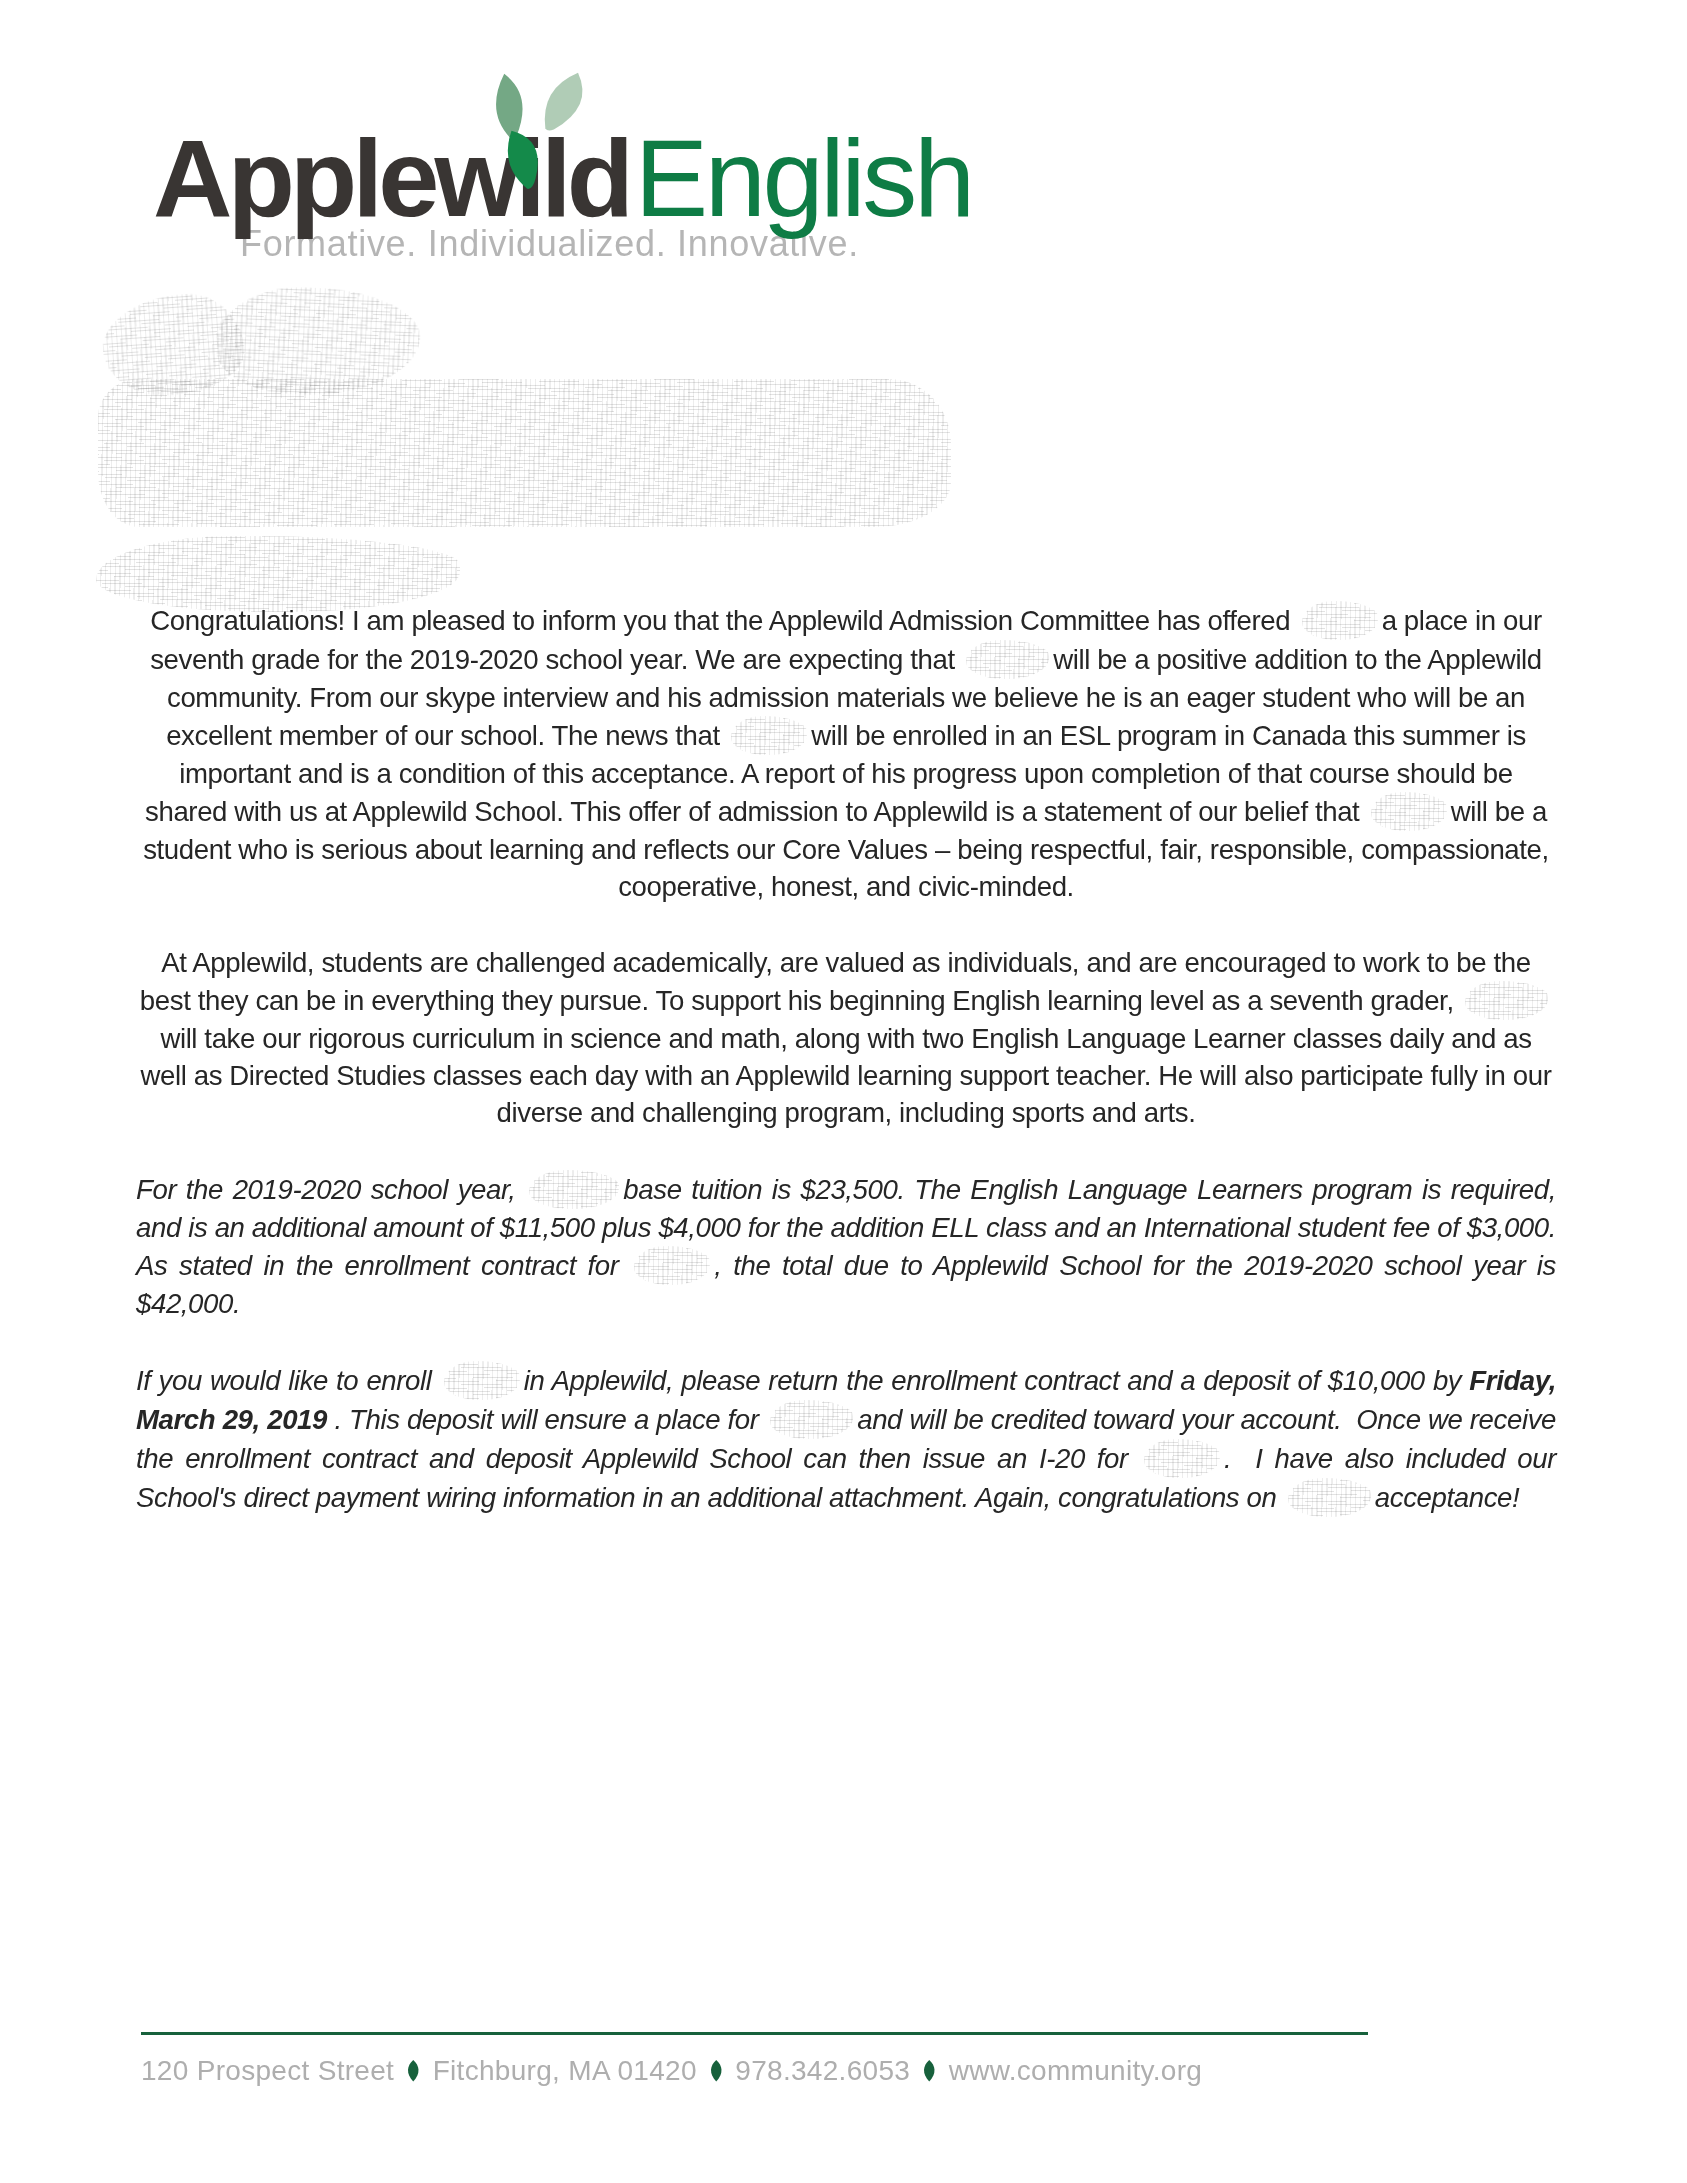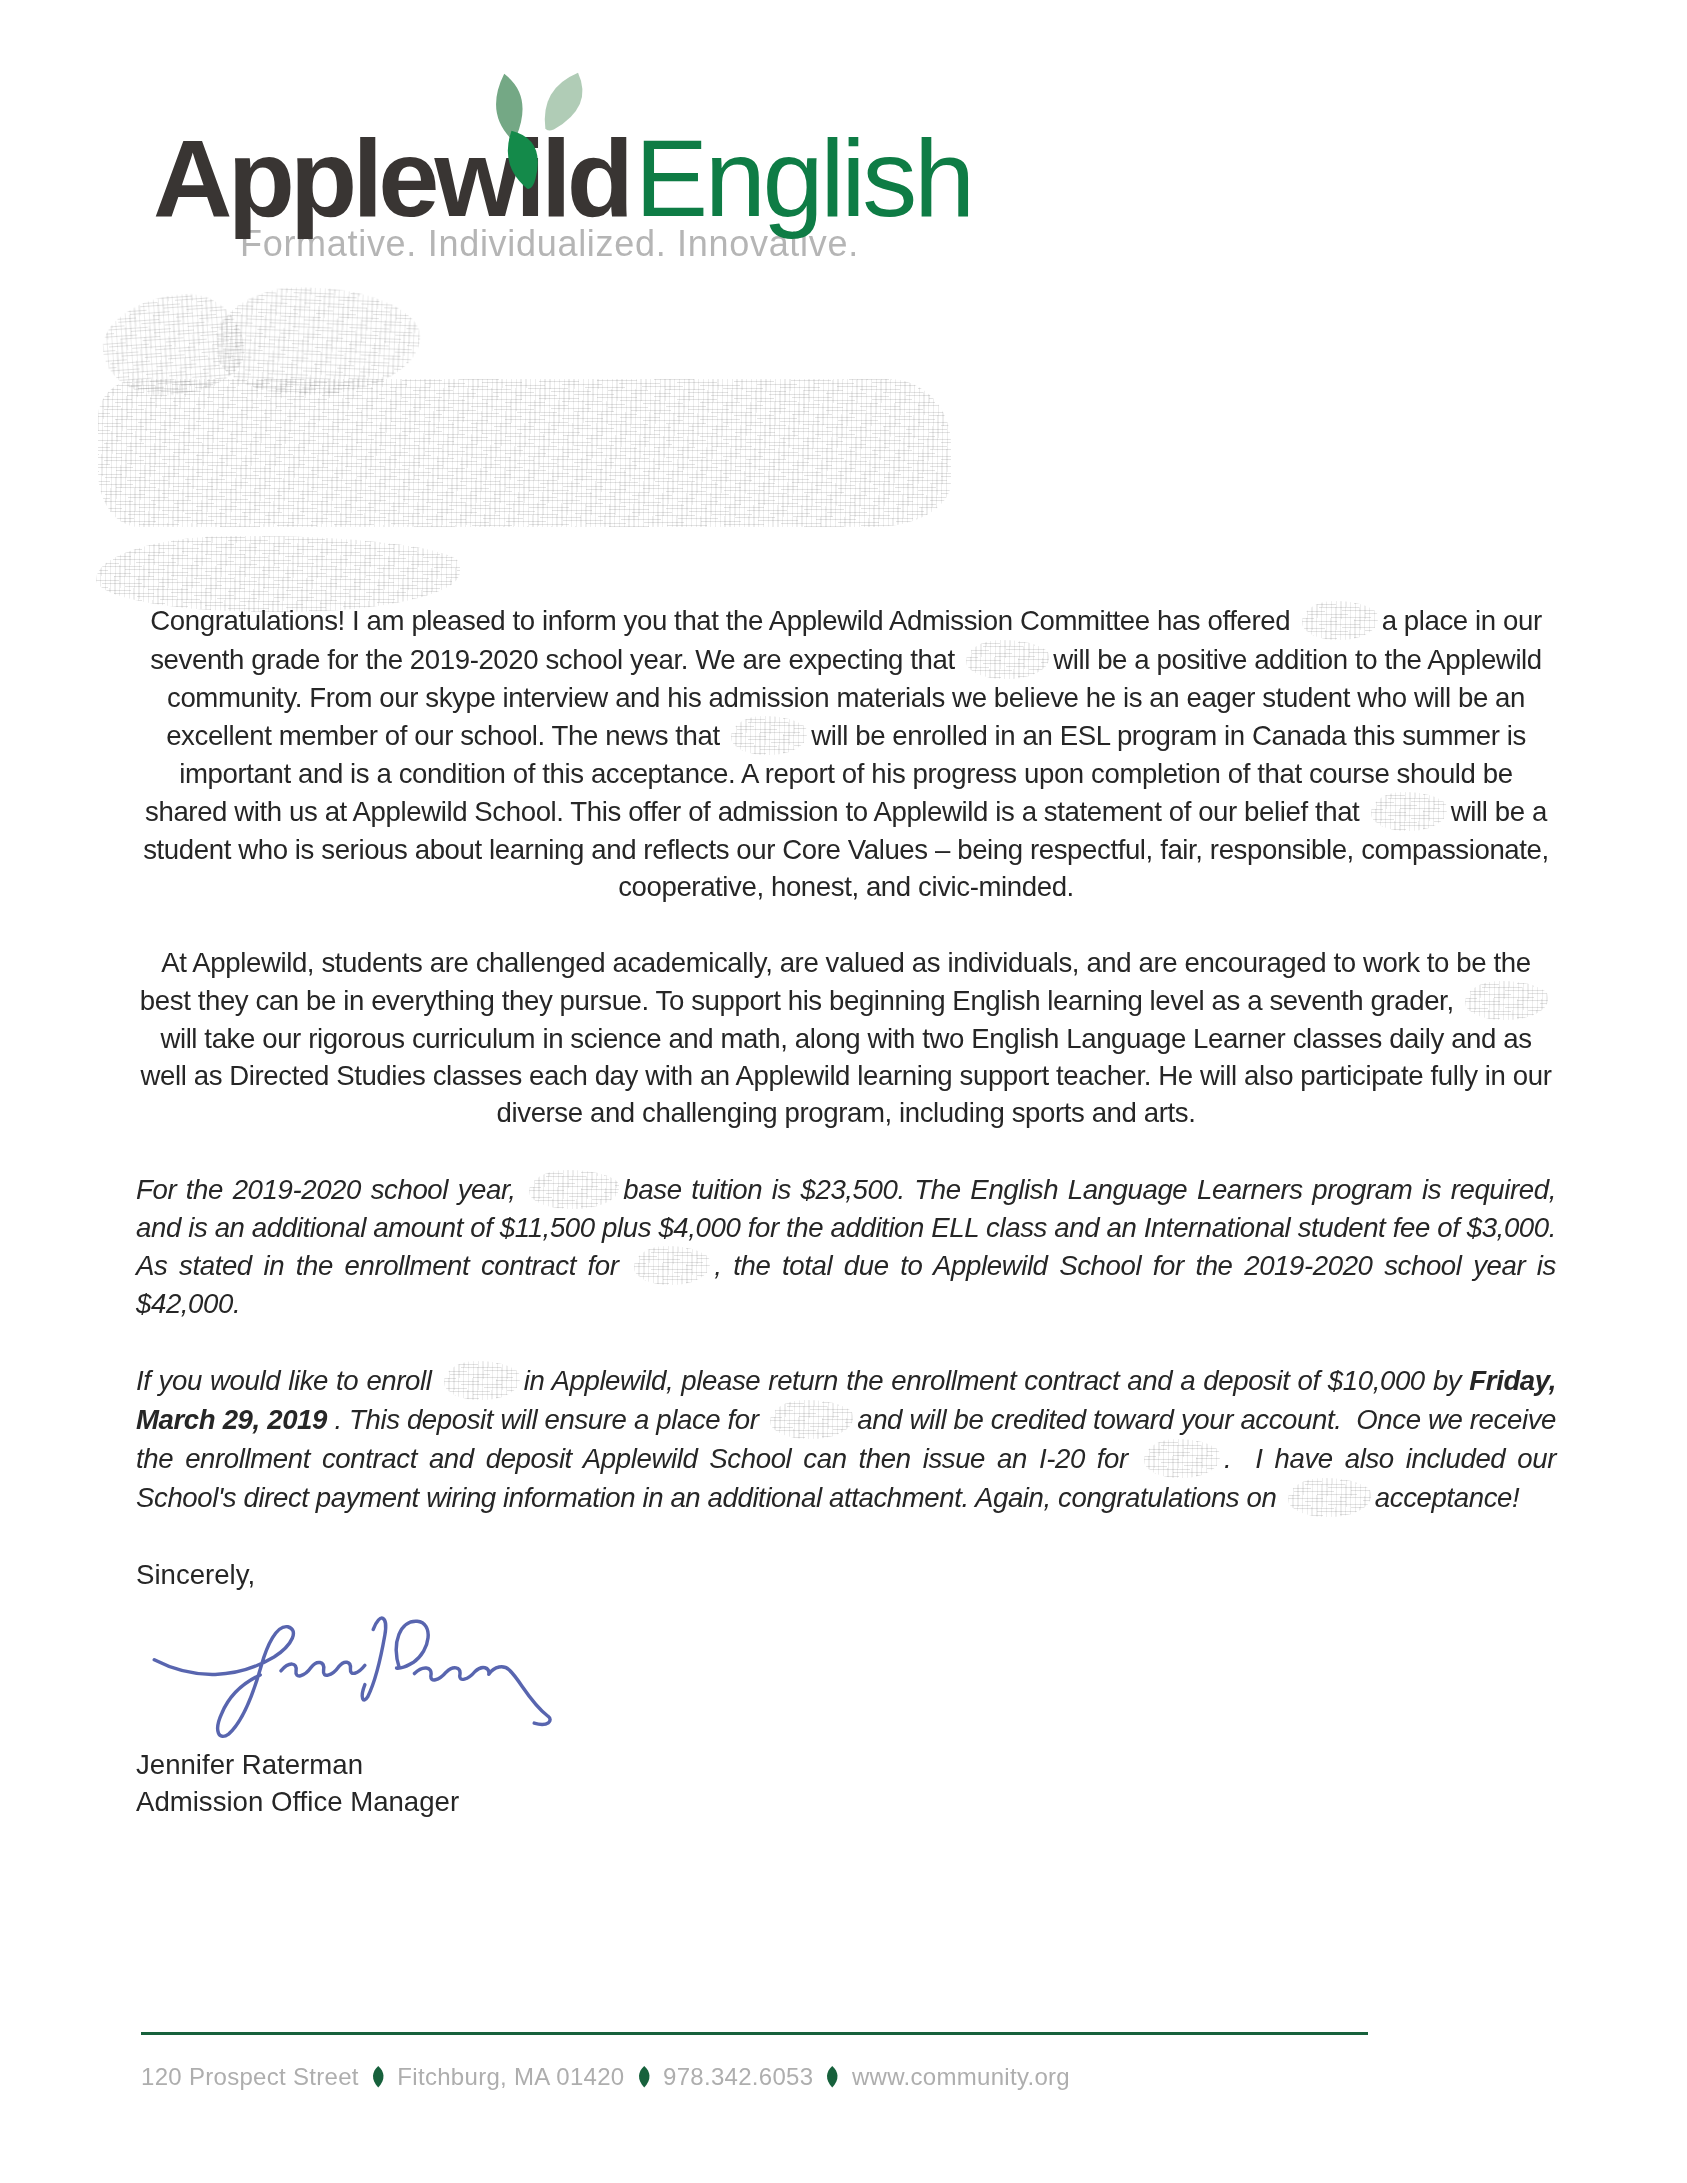--- a/index.html
+++ b/index.html
@@ -45,21 +45,21 @@
 
   
   .closing{margin-top:27.6px;font-size:27.6px;line-height:37px;}
   .signature{display:block;width:413px;height:145px;margin:5.5px 0 2.8px 9.6px;}
   .signature path{fill:none;stroke:var(--sig);stroke-width:5;stroke-linecap:round;stroke-linejoin:round;opacity:.92;}
   .signer-name,.signer-title{line-height:37px;}
 
   
   .footer-rule{position:absolute;left:141px;top:2032px;width:1227px;height:3.4px;background:var(--rule);}
   .footer{position:absolute;left:141px;top:2055px;display:flex;align-items:center;gap:11px;
-          font-size:24px;color:var(--footer-text);letter-spacing:0.3px;margin-top:8px;}
+          font-size:28px;color:var(--footer-text);letter-spacing:0.3px;}
   .leaf-sep{width:16.5px;height:23.4px;flex:0 0 auto;}
   .leaf-sep path{fill:var(--rule);}
 </style>
 </head>
 <body>
 
 <div class="page" style="--page-bg: #ffffff; --logo-dark: #393533; --green: #0e7c45; --leaf-light: #b0ccb6; --leaf-mid: #74a885; --leaf-dark: #148a4a; --tagline: #b5b5b5; --body-text: #262626; --footer-text: #aeaeae; --rule: #17613c; --sig: #4a58a8;">
 
   <div class="letterhead">
     <div class="logo-row">
@@ -81,32 +81,20 @@
   </div>
 
   <div class="content">
     <div id="paragraphs">
         <p class="para"><span>Congratulations! I am pleased to inform you that the Applewild Admission Committee has offered</span> <span class="redact" style="width: 76px;"></span><span>a place in our seventh grade for the 2019-2020 school year. We are expecting that</span> <span class="redact" style="width: 83px;"></span><span>will be a positive addition to the Applewild community. From our skype interview and his admission materials we believe he is an eager student who will be an excellent member of our school. The news that</span> <span class="redact" style="width: 76px;"></span><span>will be enrolled in an ESL program in Canada this summer is important and is a condition of this acceptance. A report of his progress upon completion of that course should be shared with us at Applewild School. This offer of admission to Applewild is a statement of our belief that</span> <span class="redact" style="width: 76px;"></span><span>will be a student who is serious about learning and reflects our Core Values – being respectful, fair, responsible, compassionate, cooperative, honest, and civic-minded.</span> </p>
         <p class="para"><span>At Applewild, students are challenged academically, are valued as individuals, and are encouraged to work to be the best they can be in everything they pursue. To support his beginning English learning level as a seventh grader,</span> <span class="redact" style="width: 83px;"></span><span>will take our rigorous curriculum in science and math, along with two English Language Learner classes daily and as well as Directed Studies classes each day with an Applewild learning support teacher. He will also participate fully in our diverse and challenging program, including sports and arts.</span> </p>
         <p class="para justify"><span>For the 2019-2020 school year,</span> <span class="redact" style="width: 90px;"></span><span>base tuition is $23,500. The English Language Learners program is required, and is an additional amount of $11,500 plus $4,000 for the addition ELL class and an International student fee of $3,000. As stated in the enrollment contract for</span> <span class="redact" style="width: 76px;"></span><span>, the total due to Applewild School for the 2019-2020 school year is $42,000.</span> </p>
         <p class="para justify"><span>If you would like to enroll</span> <span class="redact" style="width: 76px;"></span><span>in Applewild, please return the enrollment contract and a deposit of $10,000 by </span> <span class="b">Friday, March 29, 2019</span> <span>. This deposit will ensure a place for</span> <span class="redact" style="width: 83px;"></span><span>and will be credited toward your account.&nbsp; Once we receive the enrollment contract and deposit Applewild School can then issue an I-20 for</span> <span class="redact" style="width: 76px;"></span><span>.&nbsp; I have also included our School's direct payment wiring information in an additional attachment. Again, congratulations on</span> <span class="redact" style="width: 83px;"></span><span>acceptance!</span> </p>
       </div>
 
-    <div class="closing">
-      <div class="valediction">Sincerely,</div>
-      <svg class="signature" viewBox="0 0 600 210" aria-hidden="true">
-        <path d="M12 88 C70 118 132 116 186 84 C214 66 222 44 206 40 C190 37 176 66 167 98 C154 144 138 180 120 196 C106 206 98 192 110 166 C120 142 140 122 166 110"></path>
-        <path d="M196 104 C208 90 220 92 218 104 C216 116 230 113 240 99 C248 88 260 90 258 103 C256 115 270 112 280 98 C288 88 298 90 297 101 C296 112 308 109 318 96"></path>
-        <path d="M330 44 C340 18 352 24 347 52 C340 92 330 126 322 142 C316 152 310 144 318 124"></path>
-        <path d="M368 100 C356 62 370 30 394 32 C418 34 414 74 388 92 C372 102 364 100 364 100"></path>
-        <path d="M390 108 C402 96 416 98 414 110 C412 122 426 118 436 106 C446 96 458 98 456 110 C454 121 468 117 478 105 C488 95 500 99 498 109 C506 97 520 95 528 103 C544 118 556 148 584 170 C592 176 584 186 564 180"></path>
-      </svg>
-      <div class="signer-name">Jennifer Raterman</div>
-      <div class="signer-title">Admission Office Manager</div>
-    </div>
   </div>
 
   <div class="footer-rule"></div>
   <div class="footer" id="footer-line">
       <span>120 Prospect Street</span>
       <svg viewBox="0 0 26 36" class="leaf-sep">
         <path d="M13 1 C23 10 25 22 13 35 C1 22 3 10 13 1 Z"></path>
       </svg>
       <span>Fitchburg, MA 01420</span>
       <svg viewBox="0 0 26 36" class="leaf-sep">

